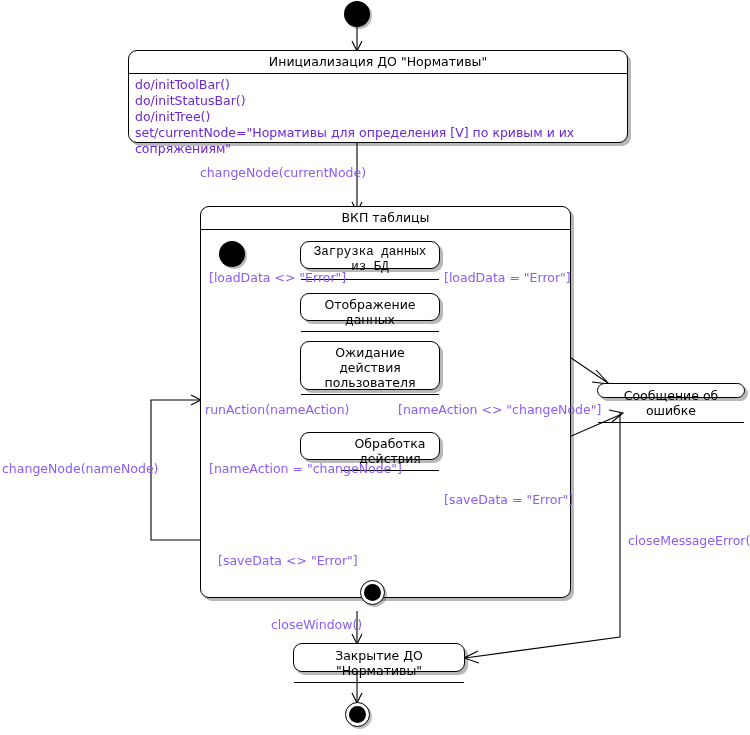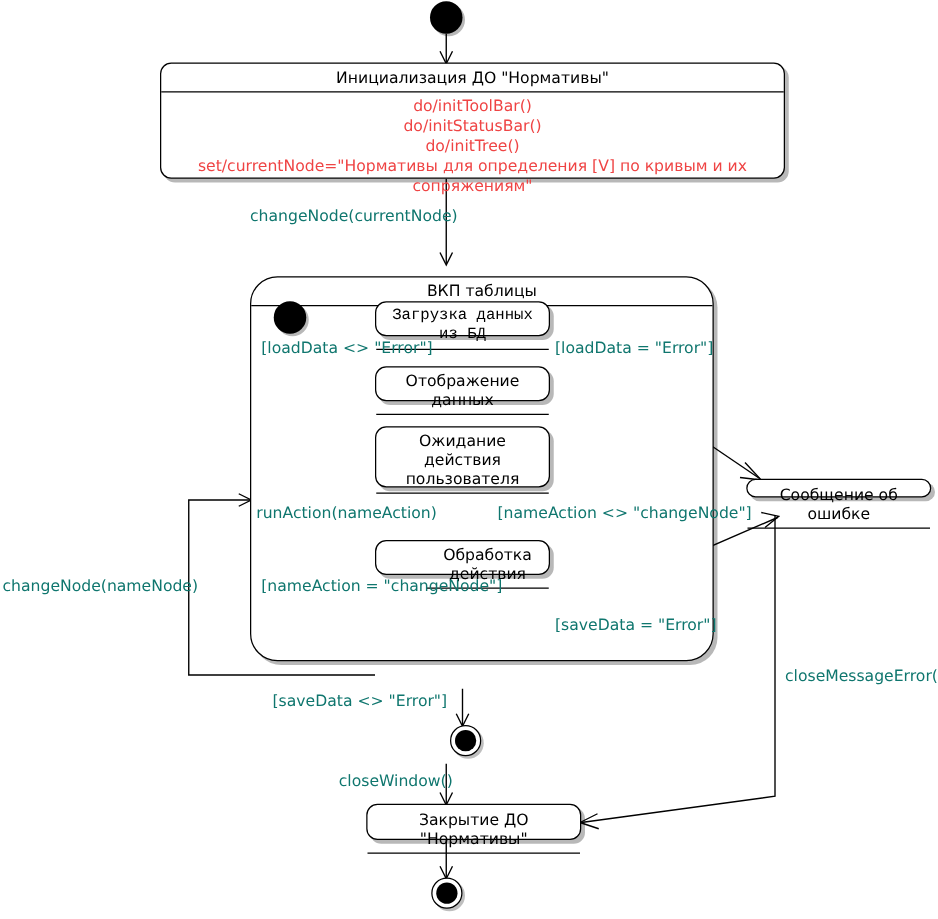--- a/index.html
+++ b/index.html
@@ -28,21 +28,21 @@
     fill: none;
   }
   svg.layer .arrowhead {
     stroke: #000000;
     stroke-width: 1.1;
     fill: none;
   }
   .label {
     position: absolute;
     font-size: 12.5px;
-    color: #0f766e;
+    color: #8b5cf6;
     white-space: nowrap;
     line-height: 14px;
   }
   
   .state {
     position: absolute;
     box-sizing: border-box;
     border: 1.2px solid #000000;
     border-radius: 9px;
     background: #ffffff;
@@ -55,23 +55,23 @@
     color: #000;
     padding: 3px 6px 4px 6px;
     line-height: 15px;
     white-space: pre-line;
   }
   .state.compartment .title {
     border-bottom: 1.2px solid #000;
   }
   .state .body {
     box-sizing: border-box;
-    text-align: center;
-    font-size: 12.5px;
-    color: #ef4444;
+    text-align: left;
+    font-size: 12.5px;
+    color: #6d28d9;
     padding: 3px 6px 4px 6px;
     line-height: 16px;
     white-space: pre-line;
   }
   
   .composite {
     position: absolute;
     box-sizing: border-box;
     border: 1.2px solid #000000;
     border-radius: 9px;
@@ -169,21 +169,21 @@
   <div class="state compartment" style="left:128px; top:50px; width:500px; height:93px;">
     <div class="title">Инициализация ДО "Нормативы"</div>
     <div class="body">do/initToolBar()
 do/initStatusBar()
 do/initTree()
 set/currentNode="Нормативы для определения [V] по кривым и их сопряжениям"</div>
   </div>
 
   <div class="label" style="left:200px; top:166px;">changeNode(currentNode)</div>
 
-  <div class="composite" style="left:200px; top:221px; width:371px; height:308px;border-radius:22px;">
+  <div class="composite" style="left:200px; top:206px; width:371px; height:392px;">
     <div class="title">ВКП таблицы</div>
   </div>
 
   <div class="initial-node" style="left:219px; top:241px; width:26px; height:26px;"></div>
 
   <div class="state compartment" style="left:300px; top:241px; width:140px; height:28px;">
     <div class="title" style="padding:3px 4px 4px 4px;font-family:Liberation Mono, monospace;">Загрузка данных из БД</div>
   </div>
 
   <div class="label" style="left:209px; top:271px;">[loadData &lt;&gt; "Error"]</div>

